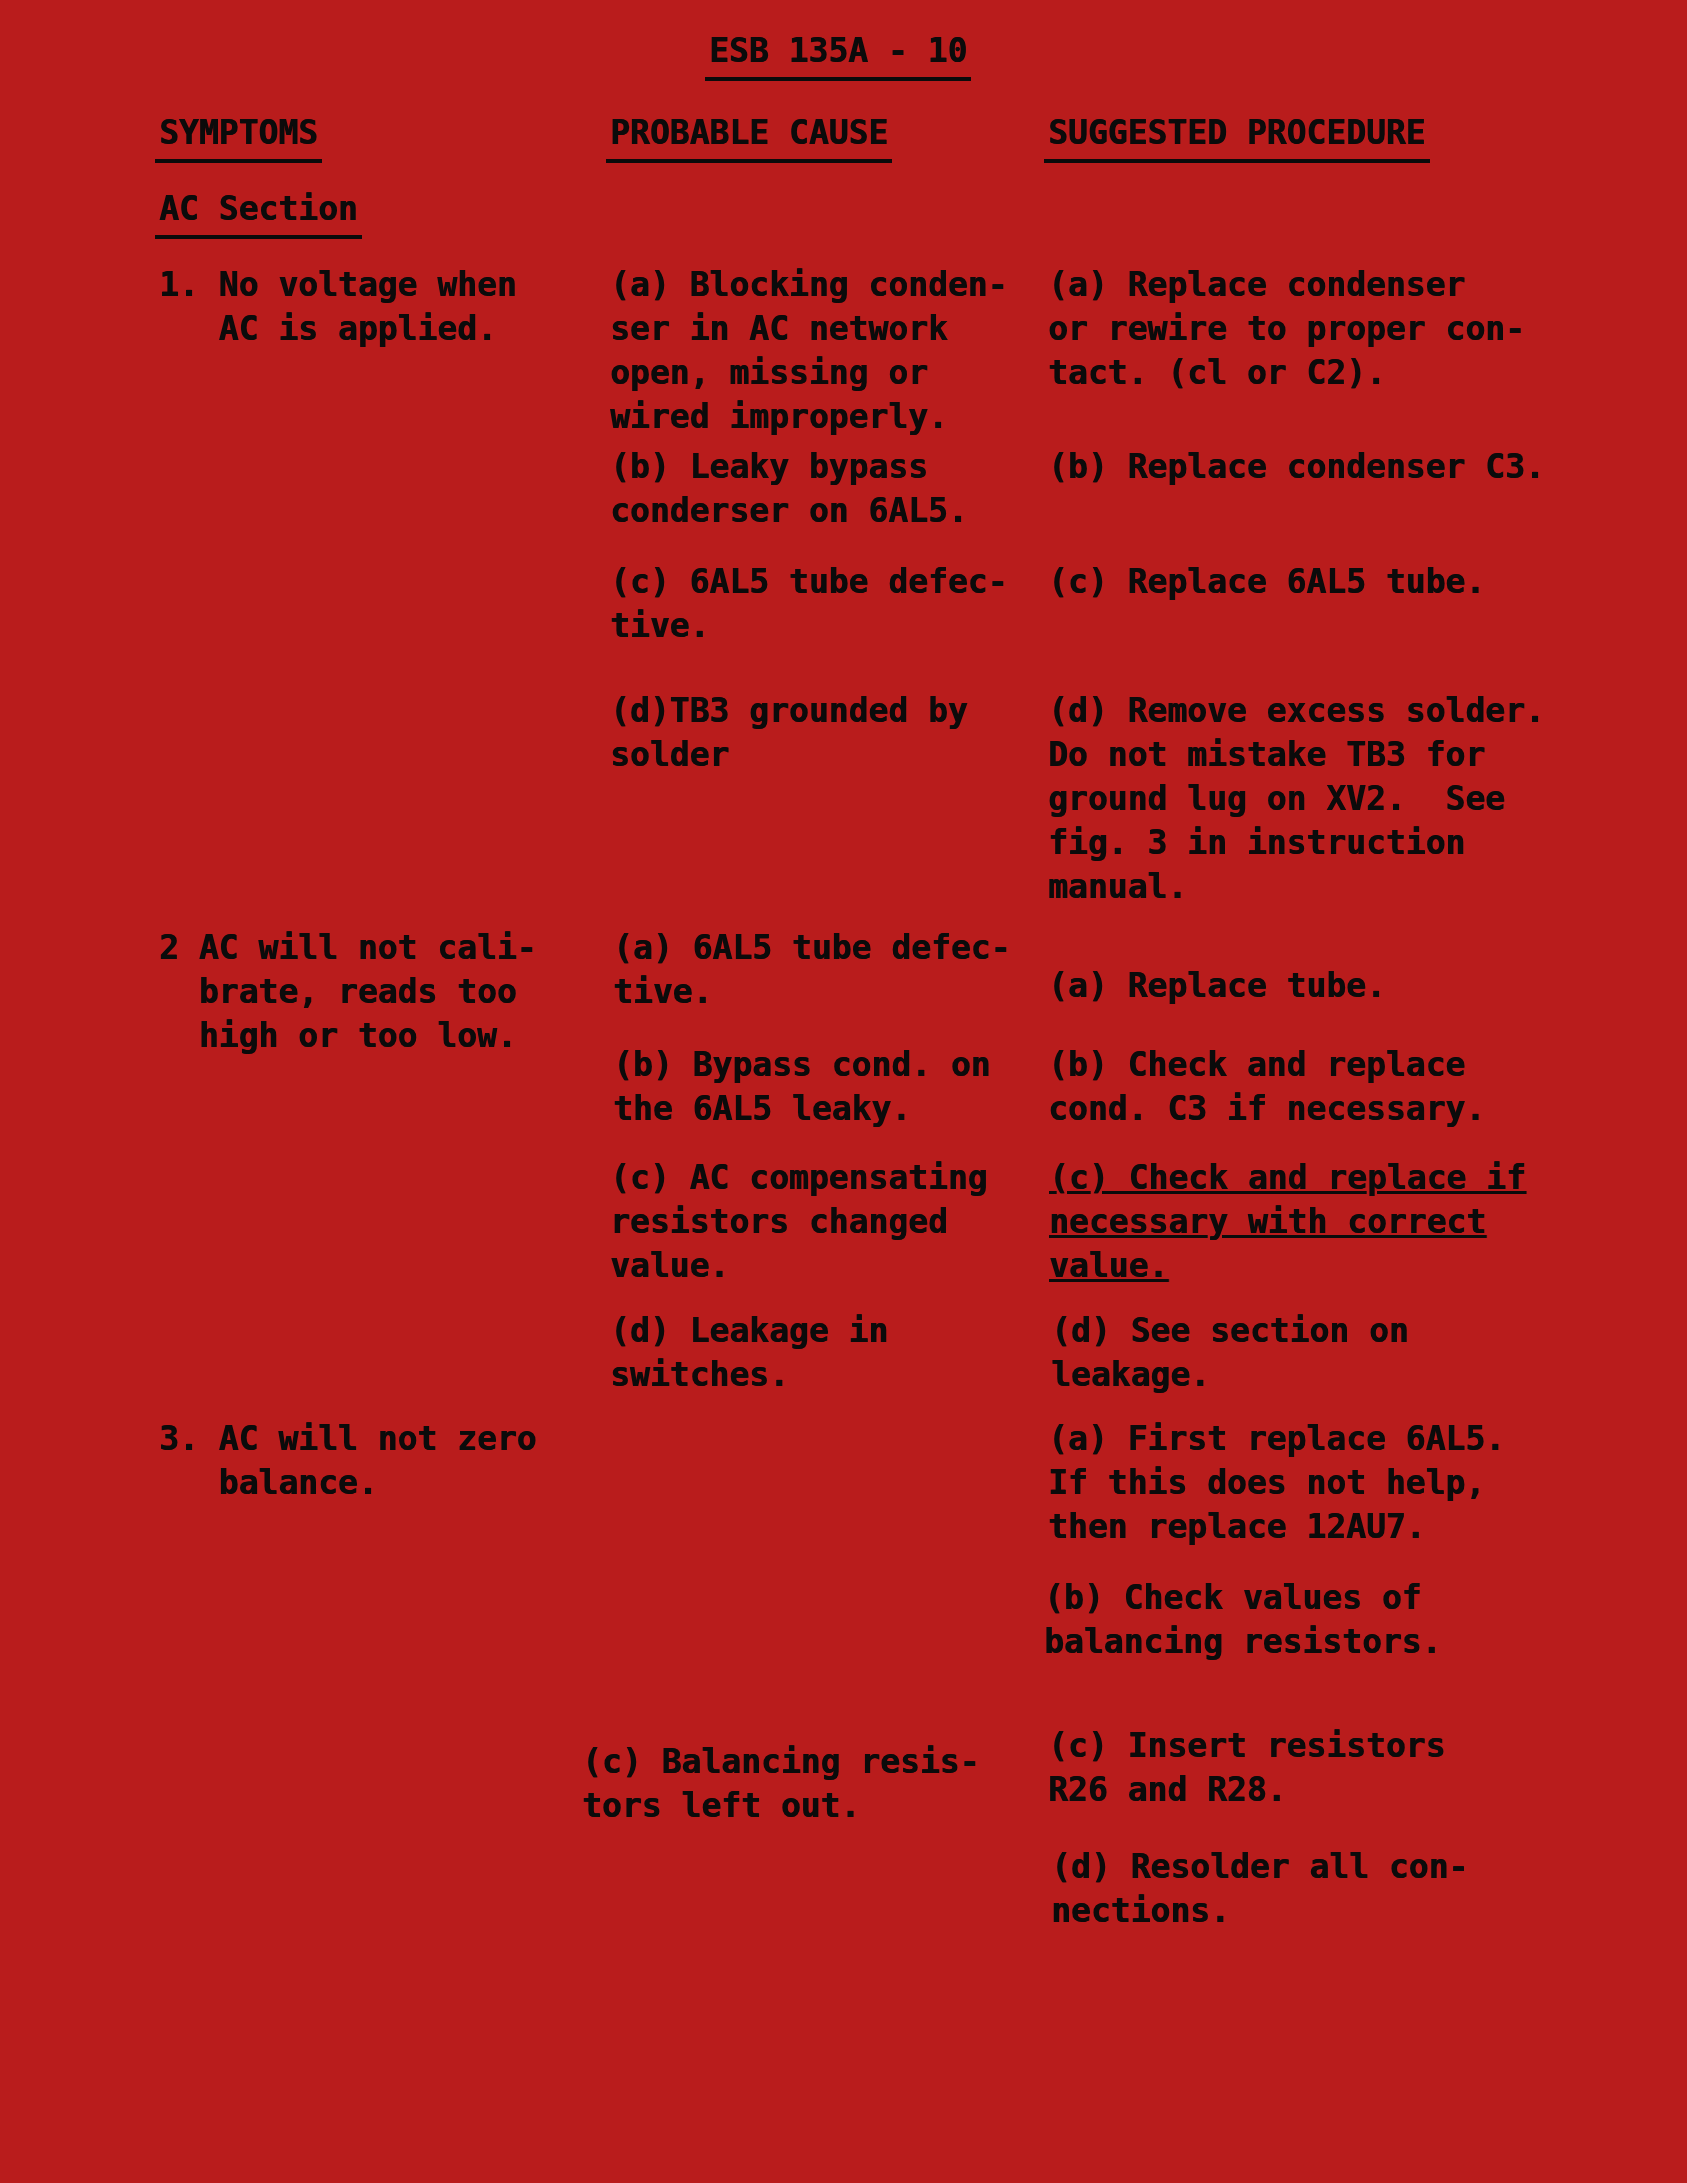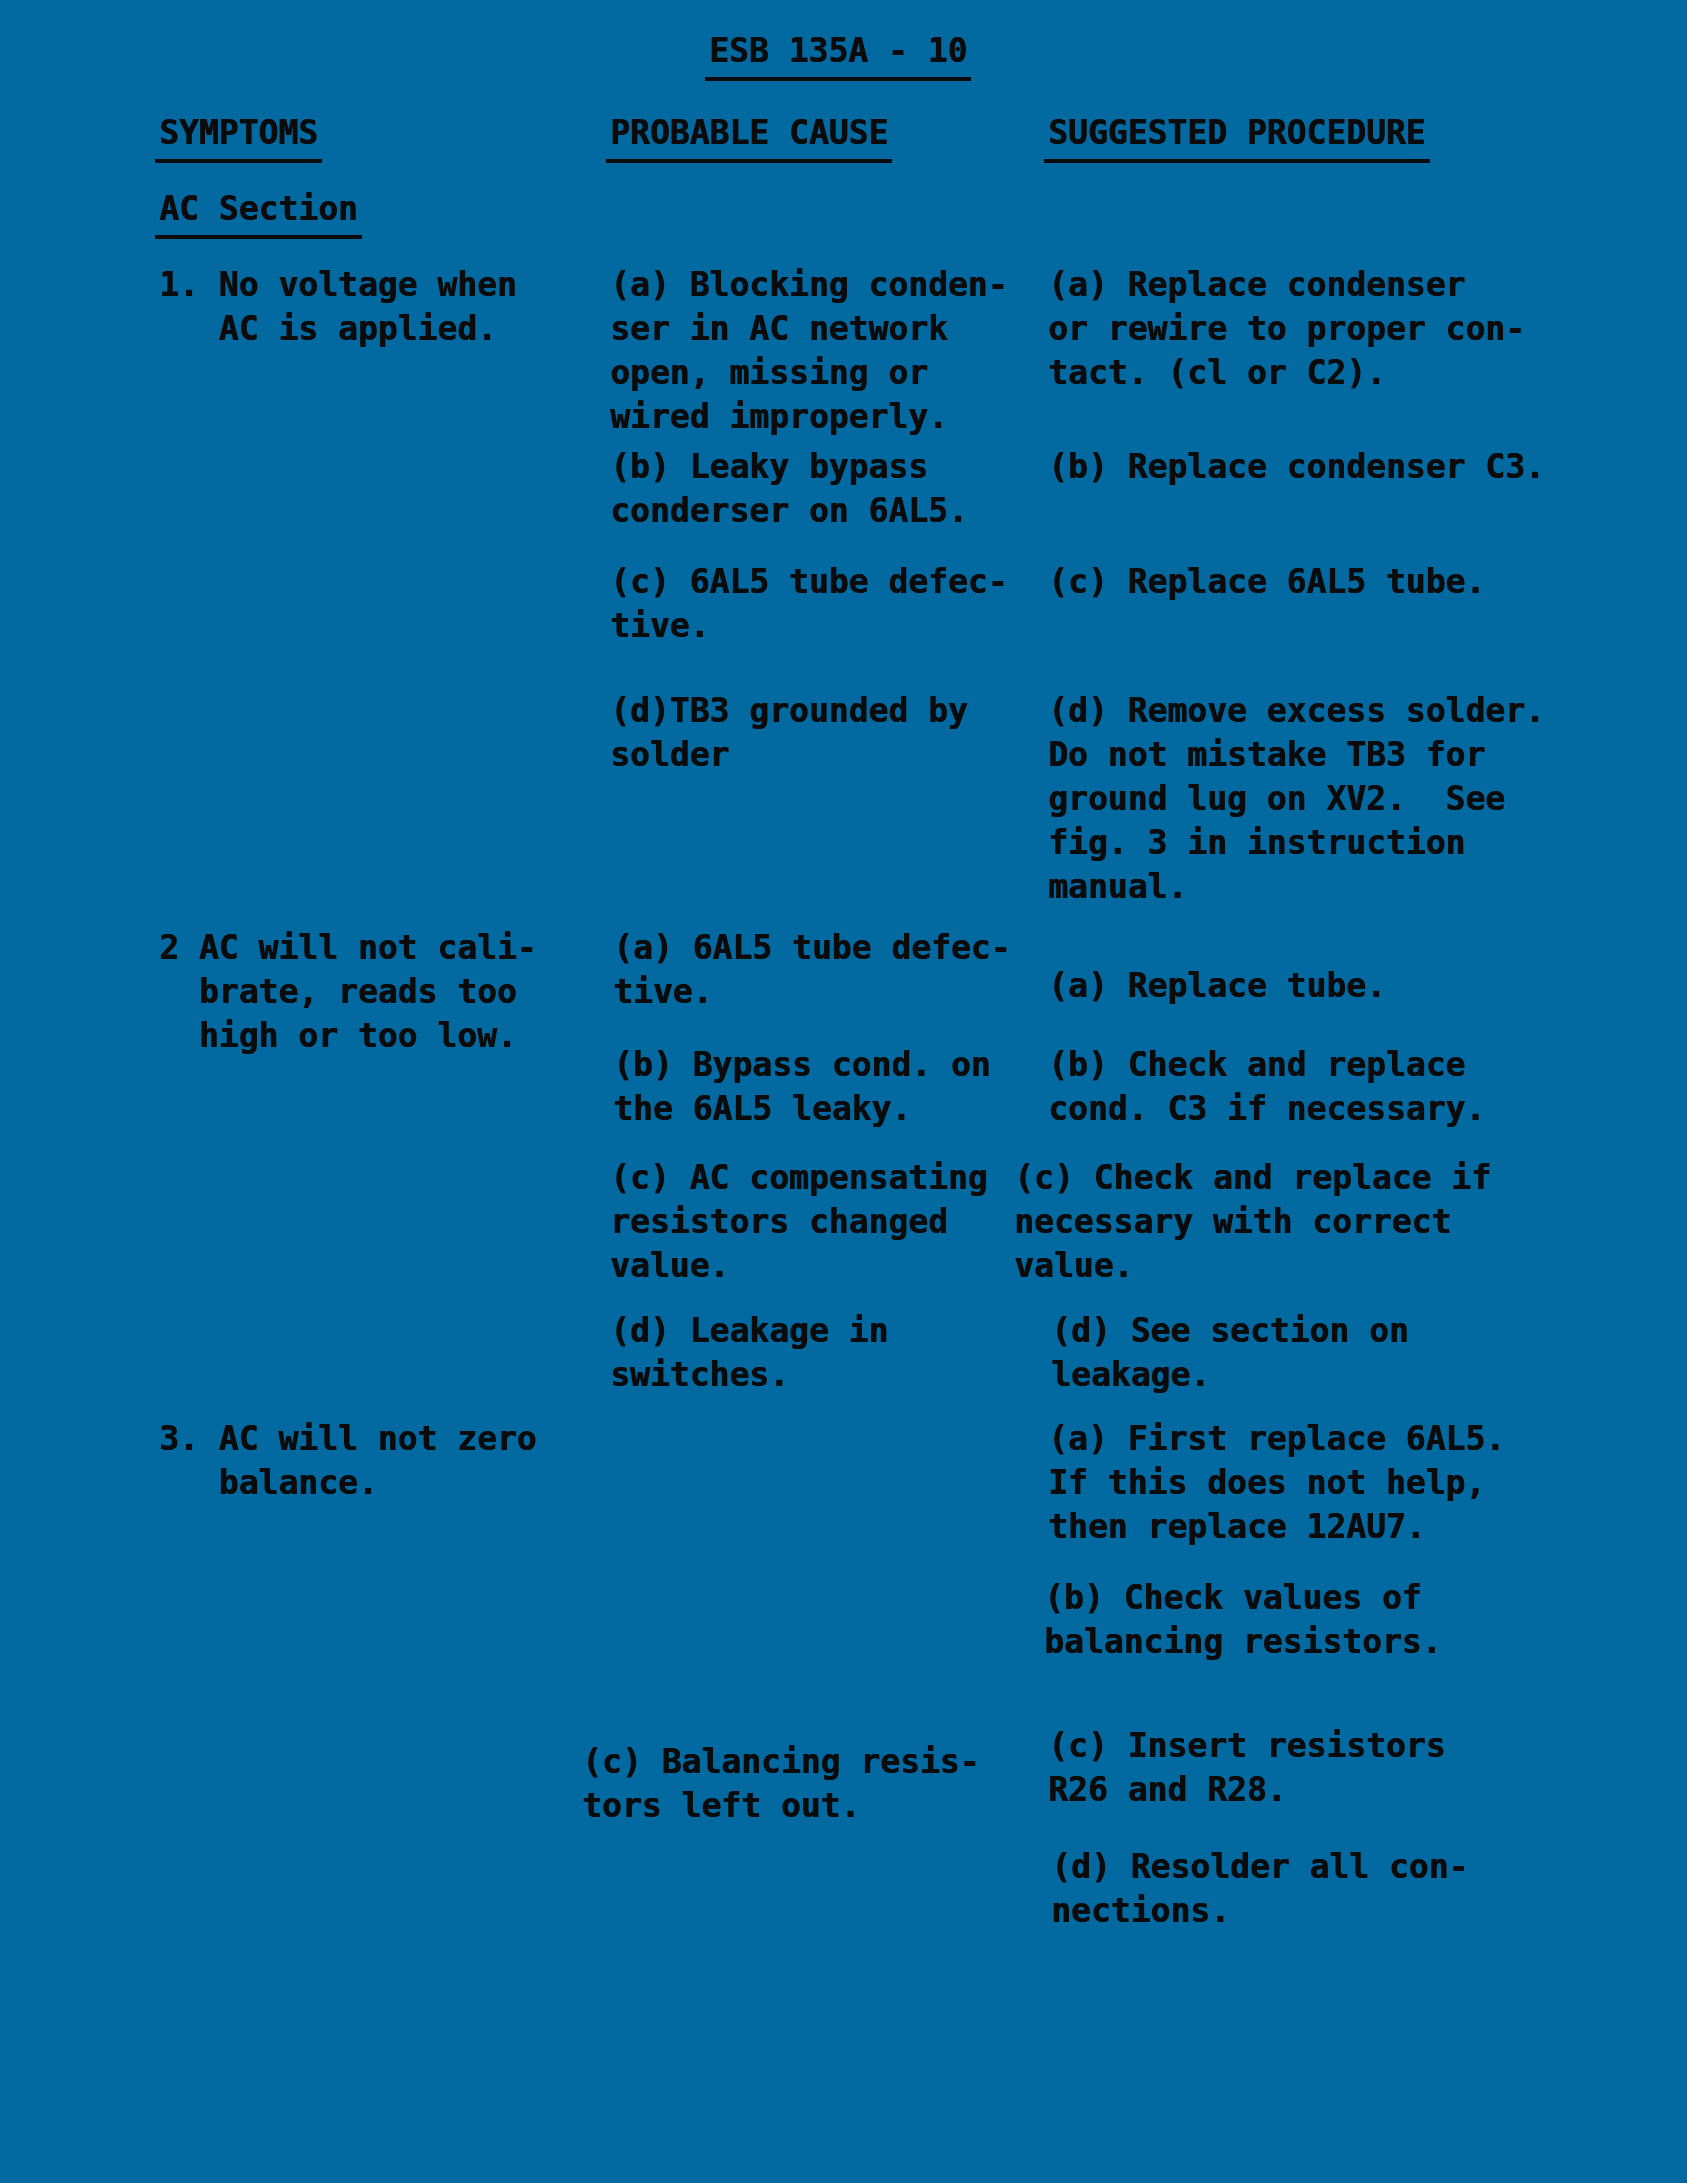--- a/index.html
+++ b/index.html
@@ -4,21 +4,21 @@
 <style>
   html, body {
     margin: 0;
     padding: 0;
     background: #ffffff;
   }
   .page {
     position: relative;
     width: 1687px;
     height: 2183px;
-    background: #0369a1;
+    background: #b91c1c;
     overflow: hidden;
     font-family: "DejaVu Sans Mono", "Liberation Mono", monospace;
     font-weight: 700;
     color: #0b0b0b;
   }
   .p {
     position: absolute;
     font-size: 33px;
     line-height: 44px;
     white-space: pre;
@@ -83,21 +83,21 @@
   <div class="p" style="left:1048px; top:964px;">(a) Replace tube.</div>
 
   <div class="p" style="left:613px; top:1043px;">(b) Bypass cond. on
 the 6AL5 leaky.</div>
   <div class="p" style="left:1048px; top:1043px;">(b) Check and replace
 cond. C3 if necessary.</div>
 
   <div class="p" style="left:610px; top:1156px;">(c) AC compensating
 resistors changed
 value.</div>
-  <div class="p" style="left:1014px; top:1156px;">(c) Check and replace if
+  <div class="p" style="left:1049px; top:1156px;text-decoration:underline;">(c) Check and replace if
 necessary with correct
 value.</div>
 
   <div class="p" style="left:610px; top:1309px;">(d) Leakage in
 switches.</div>
   <div class="p" style="left:1051px; top:1309px;">(d) See section on
 leakage.</div>
 
   <div class="p" style="left:159px; top:1417px;">3. AC will not zero
    balance.</div>

